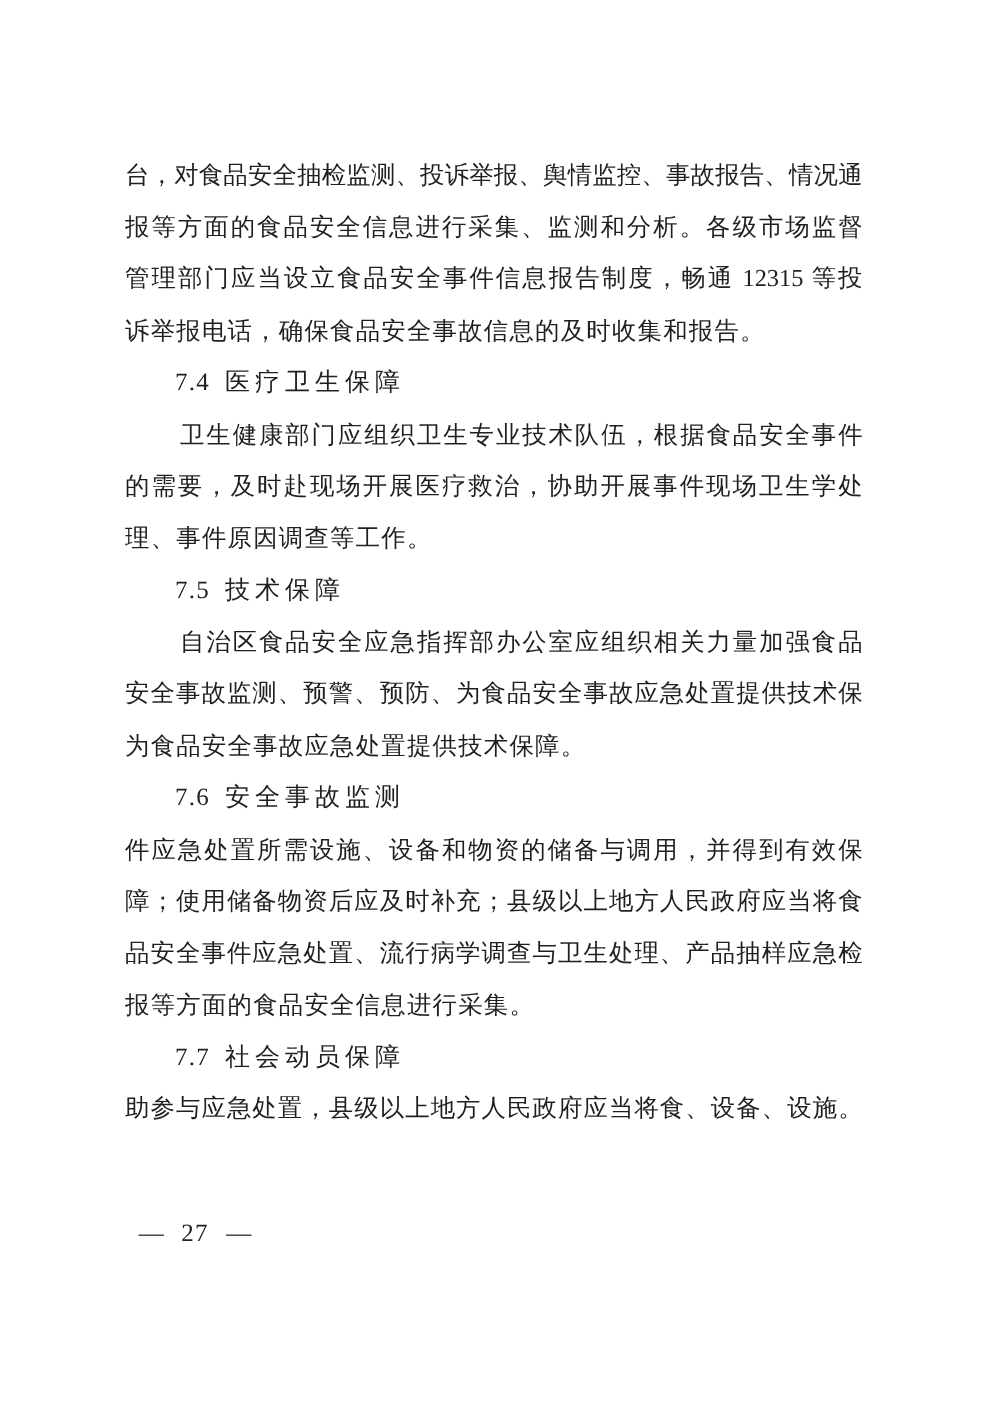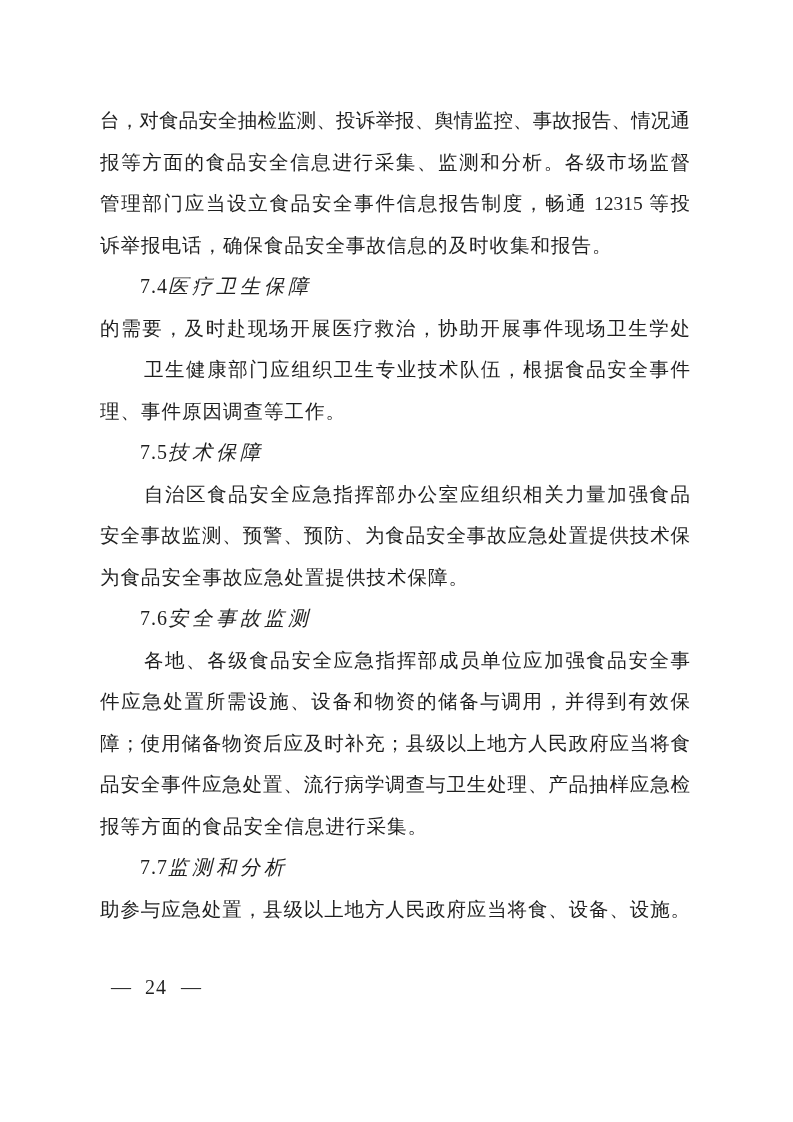--- a/index.html
+++ b/index.html
@@ -12,21 +12,21 @@
     width: 793px;
     height: 1122px;
     background: #ffffff;
     overflow: hidden;
     font-family: "Liberation Serif", "DejaVu Serif", serif;
     color: #1f1f1f;
   }
   .text-block {
     position: absolute;
     left: 100px;
-    top: 100px;
+    top: 120px;
     width: 590px;
   }
   .line {
     font-size: 19.5px;
     line-height: 41.5px;
     height: 41.5px;
     overflow: hidden;
     white-space: normal;
     letter-spacing: 1px;
   }
@@ -43,26 +43,25 @@
     margin: 0;
     padding-left: 40px;
     font-size: 20px;
     font-weight: normal;
     line-height: 41.5px;
     height: 41.5px;
     overflow: hidden;
   }
   .h-num {
     letter-spacing: 1px;
-    margin-right: 0;
+    margin-right: 12px;
     font-style: normal;
   }
   .h-title {
     letter-spacing: 4px;
-    font-style: italic; 
   }
   .footer {
     position: absolute;
     left: 111px;
     top: 977px;
     font-size: 20px;
     line-height: 20px;
     color: #1f1f1f;
   }
   .footer .dash {
@@ -84,55 +83,54 @@
   <div class="line justify">报等方面的食品安全信息进行采集、监测和分析。各级市场监督</div>
 
   <div class="line justify">管理部门应当设立食品安全事件信息报告制度，畅通 12315 等投</div>
 
   <div class="line">诉举报电话，确保食品安全事故信息的及时收集和报告。</div>
 
   <h2 class="heading">
     <span class="h-num">7.4</span><span class="h-title">医疗卫生保障</span>
   </h2>
 
+  <div class="line justify indent">卫生健康部门应组织卫生专业技术队伍，根据食品安全事件</div>
+
   <div class="line justify">的需要，及时赴现场开展医疗救治，协助开展事件现场卫生学处</div>
-
-  <div class="line justify indent">卫生健康部门应组织卫生专业技术队伍，根据食品安全事件</div>
 
   <div class="line">理、事件原因调查等工作。</div>
 
   <h2 class="heading">
     <span class="h-num">7.5</span><span class="h-title">技术保障</span>
   </h2>
 
   <div class="line justify indent">自治区食品安全应急指挥部办公室应组织相关力量加强食品</div>
 
   <div class="line justify">安全事故监测、预警、预防、为食品安全事故应急处置提供技术保障，</div>
 
   <div class="line">为食品安全事故应急处置提供技术保障。</div>
 
   <h2 class="heading">
     <span class="h-num">7.6</span><span class="h-title">安全事故监测</span>
   </h2>
 
-  <div class="line justify indent">各地、各级食品安全应急指挥部成员单位应加强食品安全事</div>
 
   <div class="line justify">件应急处置所需设施、设备和物资的储备与调用，并得到有效保</div>
 
   <div class="line justify">障；使用储备物资后应及时补充；县级以上地方人民政府应当将食</div>
 
   <div class="line justify">品安全事件应急处置、流行病学调查与卫生处理、产品抽样应急检</div>
 
   <div class="line">报等方面的食品安全信息进行采集。</div>
 
   <h2 class="heading">
-    <span class="h-num">7.7</span><span class="h-title">监测和分析</span>
+    <span class="h-num">7.7</span><span class="h-title">社会动员保障</span>
   </h2>
 
 
   <div class="line justify">助参与应急处置，县级以上地方人民政府应当将食、设备、设施。</div>
 </main>
 
   <div class="footer">
-    <span class="dash">—</span><span class="page-num">24</span><span class="dash">—</span>
+    <span class="dash">—</span><span class="page-num">27</span><span class="dash">—</span>
   </div>
 
 </div>
 
 </body></html>

